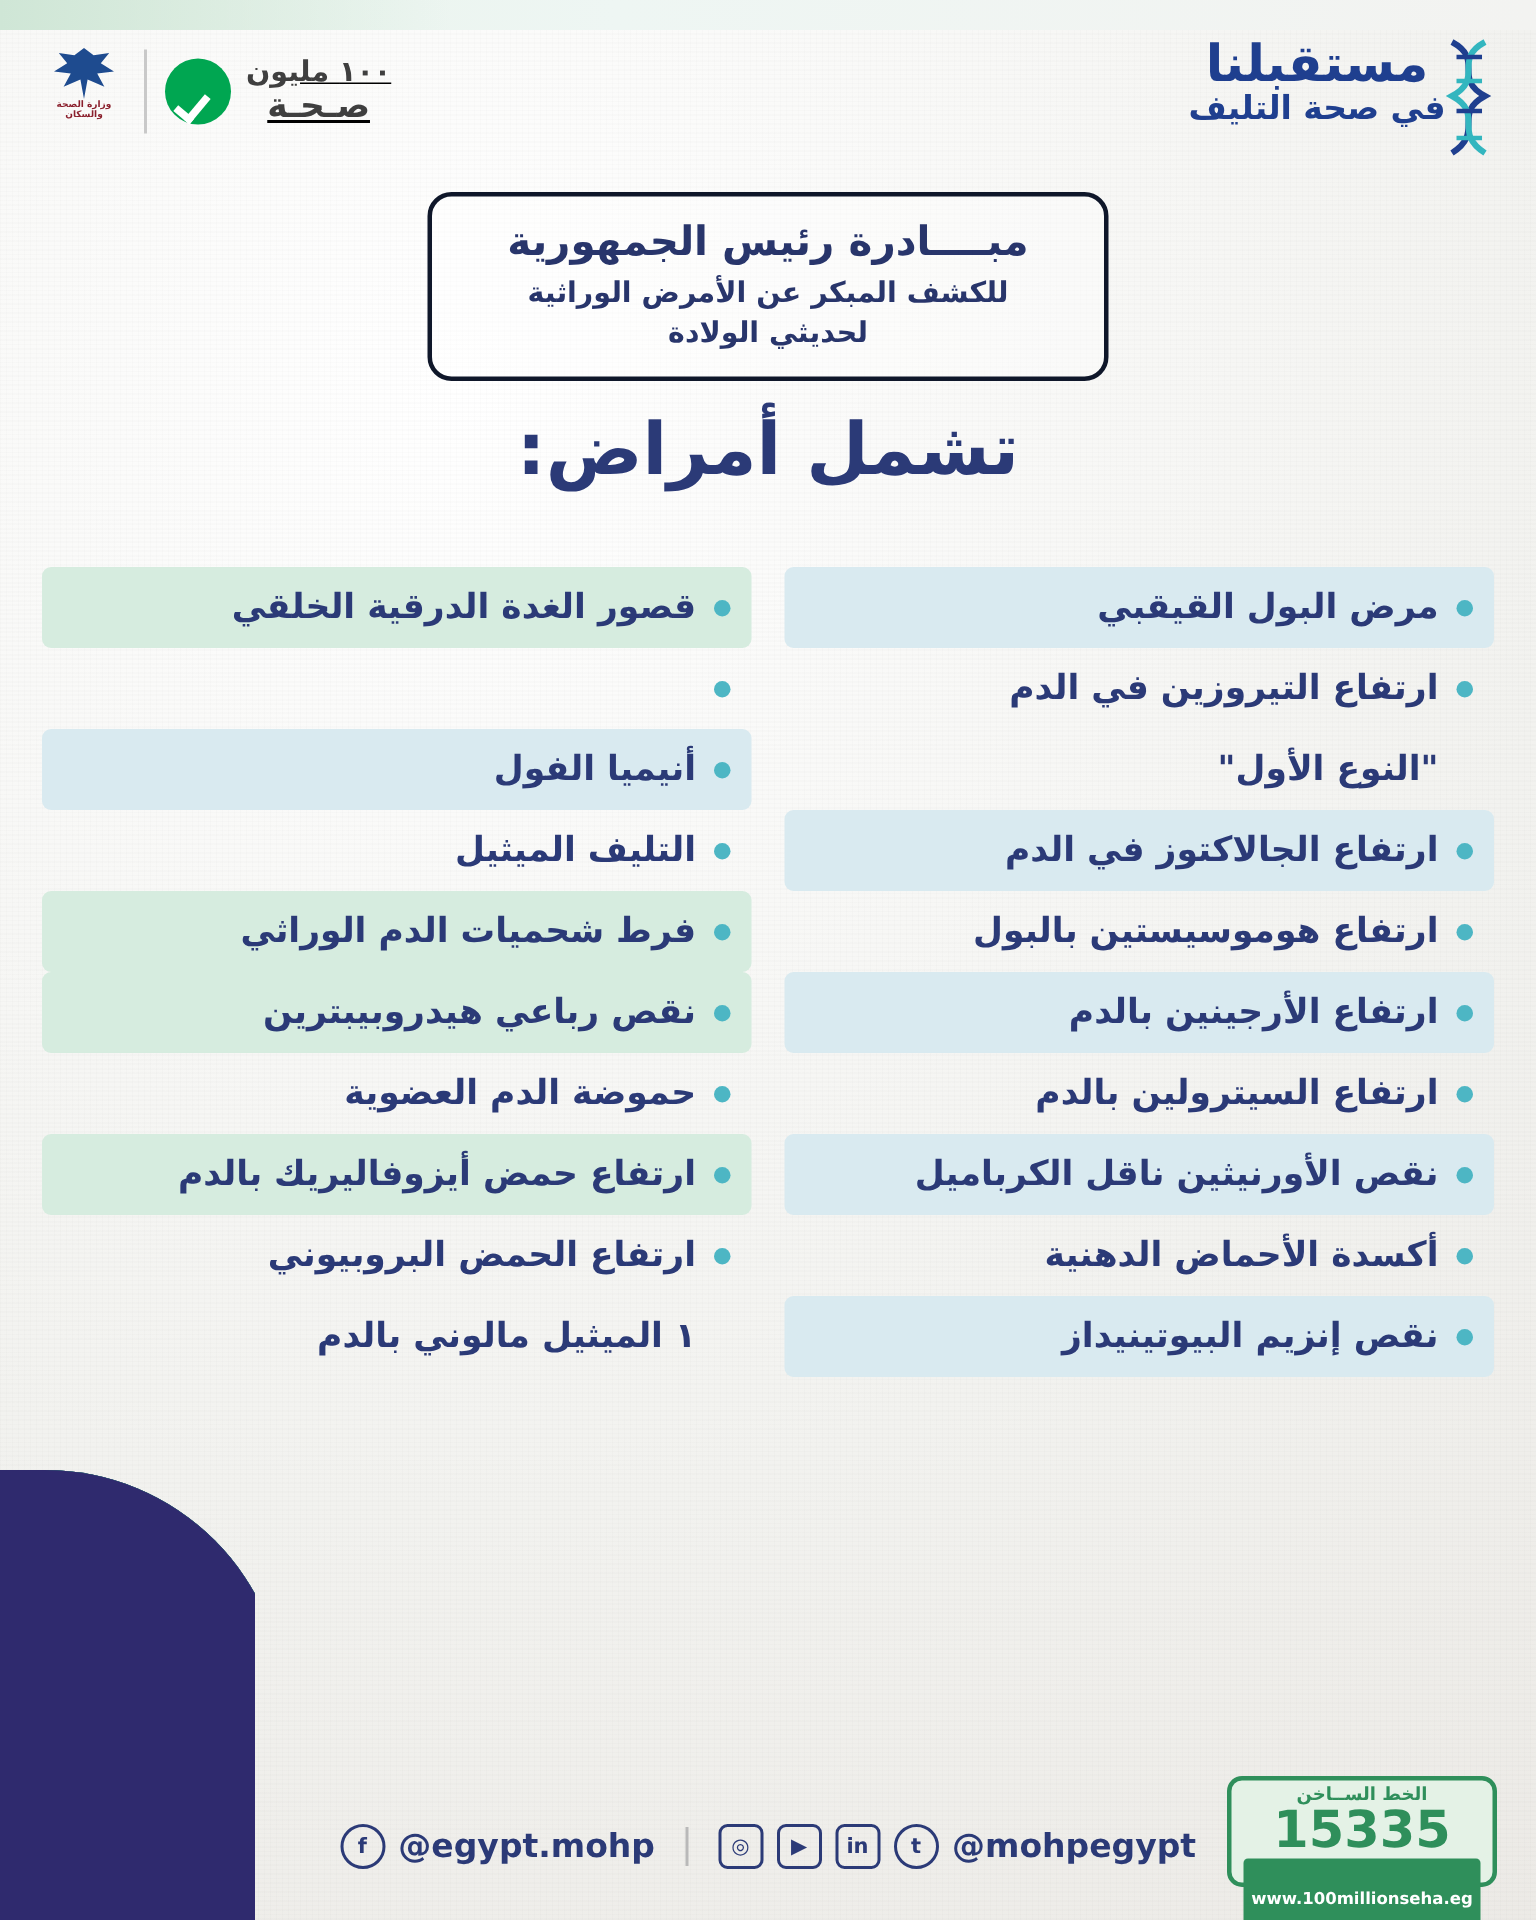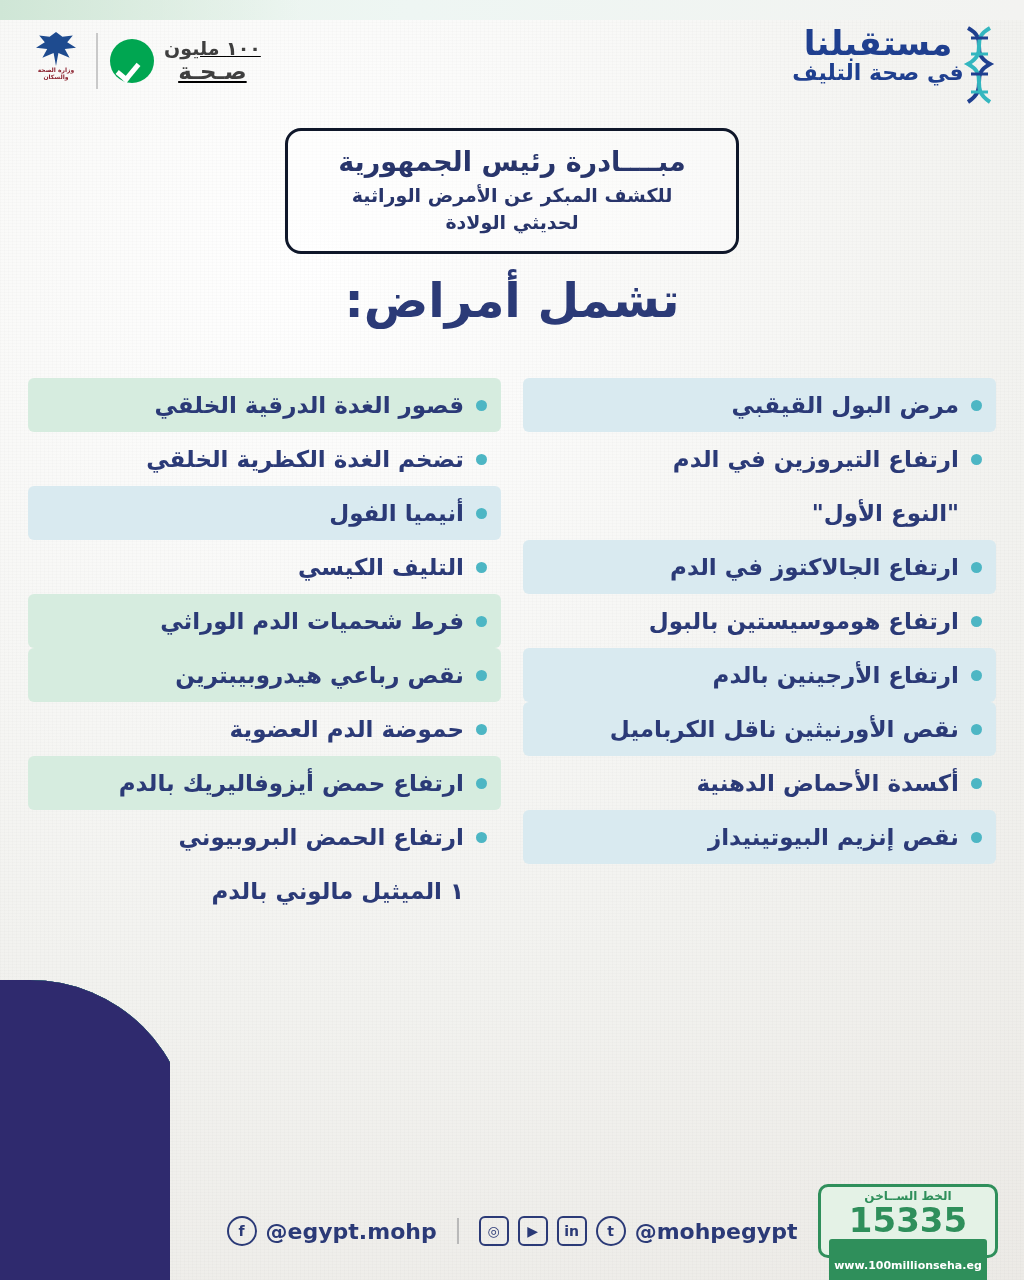--- a/index.html
+++ b/index.html
@@ -213,49 +213,52 @@
         <span class="txt">ارتفاع الجالاكتوز في الدم</span>
       </div>
       <div class="item plain">
         <span class="dot"></span>
         <span class="txt">ارتفاع هوموسيستين بالبول</span>
       </div>
       <div class="item alt2">
         <span class="dot"></span>
         <span class="txt">ارتفاع الأرجينين بالدم</span>
       </div>
+      <div class="item plain">
+        <span class="dot"></span>
+        <span class="txt">ارتفاع السيترولين بالدم</span>
+      </div>
       <div class="item alt2">
         <span class="dot"></span>
         <span class="txt">نقص الأورنيثين ناقل الكرباميل</span>
       </div>
       <div class="item plain">
         <span class="dot"></span>
         <span class="txt">أكسدة الأحماض الدهنية</span>
       </div>
       <div class="item alt2">
         <span class="dot"></span>
         <span class="txt">نقص إنزيم البيوتينيداز</span>
       </div>
     </div>
   <div class="col" id="col-right">
       <div class="item alt">
         <span class="dot"></span>
         <span class="txt">قصور الغدة الدرقية الخلقي</span>
       </div>
       <div class="item plain">
         <span class="dot"></span>
-        <span class="txt">تضخم الغدة الكظرية الخلقي</span>
       </div>
       <div class="item alt2">
         <span class="dot"></span>
         <span class="txt">أنيميا الفول</span>
       </div>
       <div class="item plain">
         <span class="dot"></span>
-        <span class="txt">التليف الكيسي</span>
+        <span class="txt">التليف الميثيل</span>
       </div>
       <div class="item alt">
         <span class="dot"></span>
         <span class="txt">فرط شحميات الدم الوراثي</span>
       </div>
       <div class="item alt">
         <span class="dot"></span>
         <span class="txt">نقص رباعي هيدروبيبترين</span>
       </div>
       <div class="item plain">

